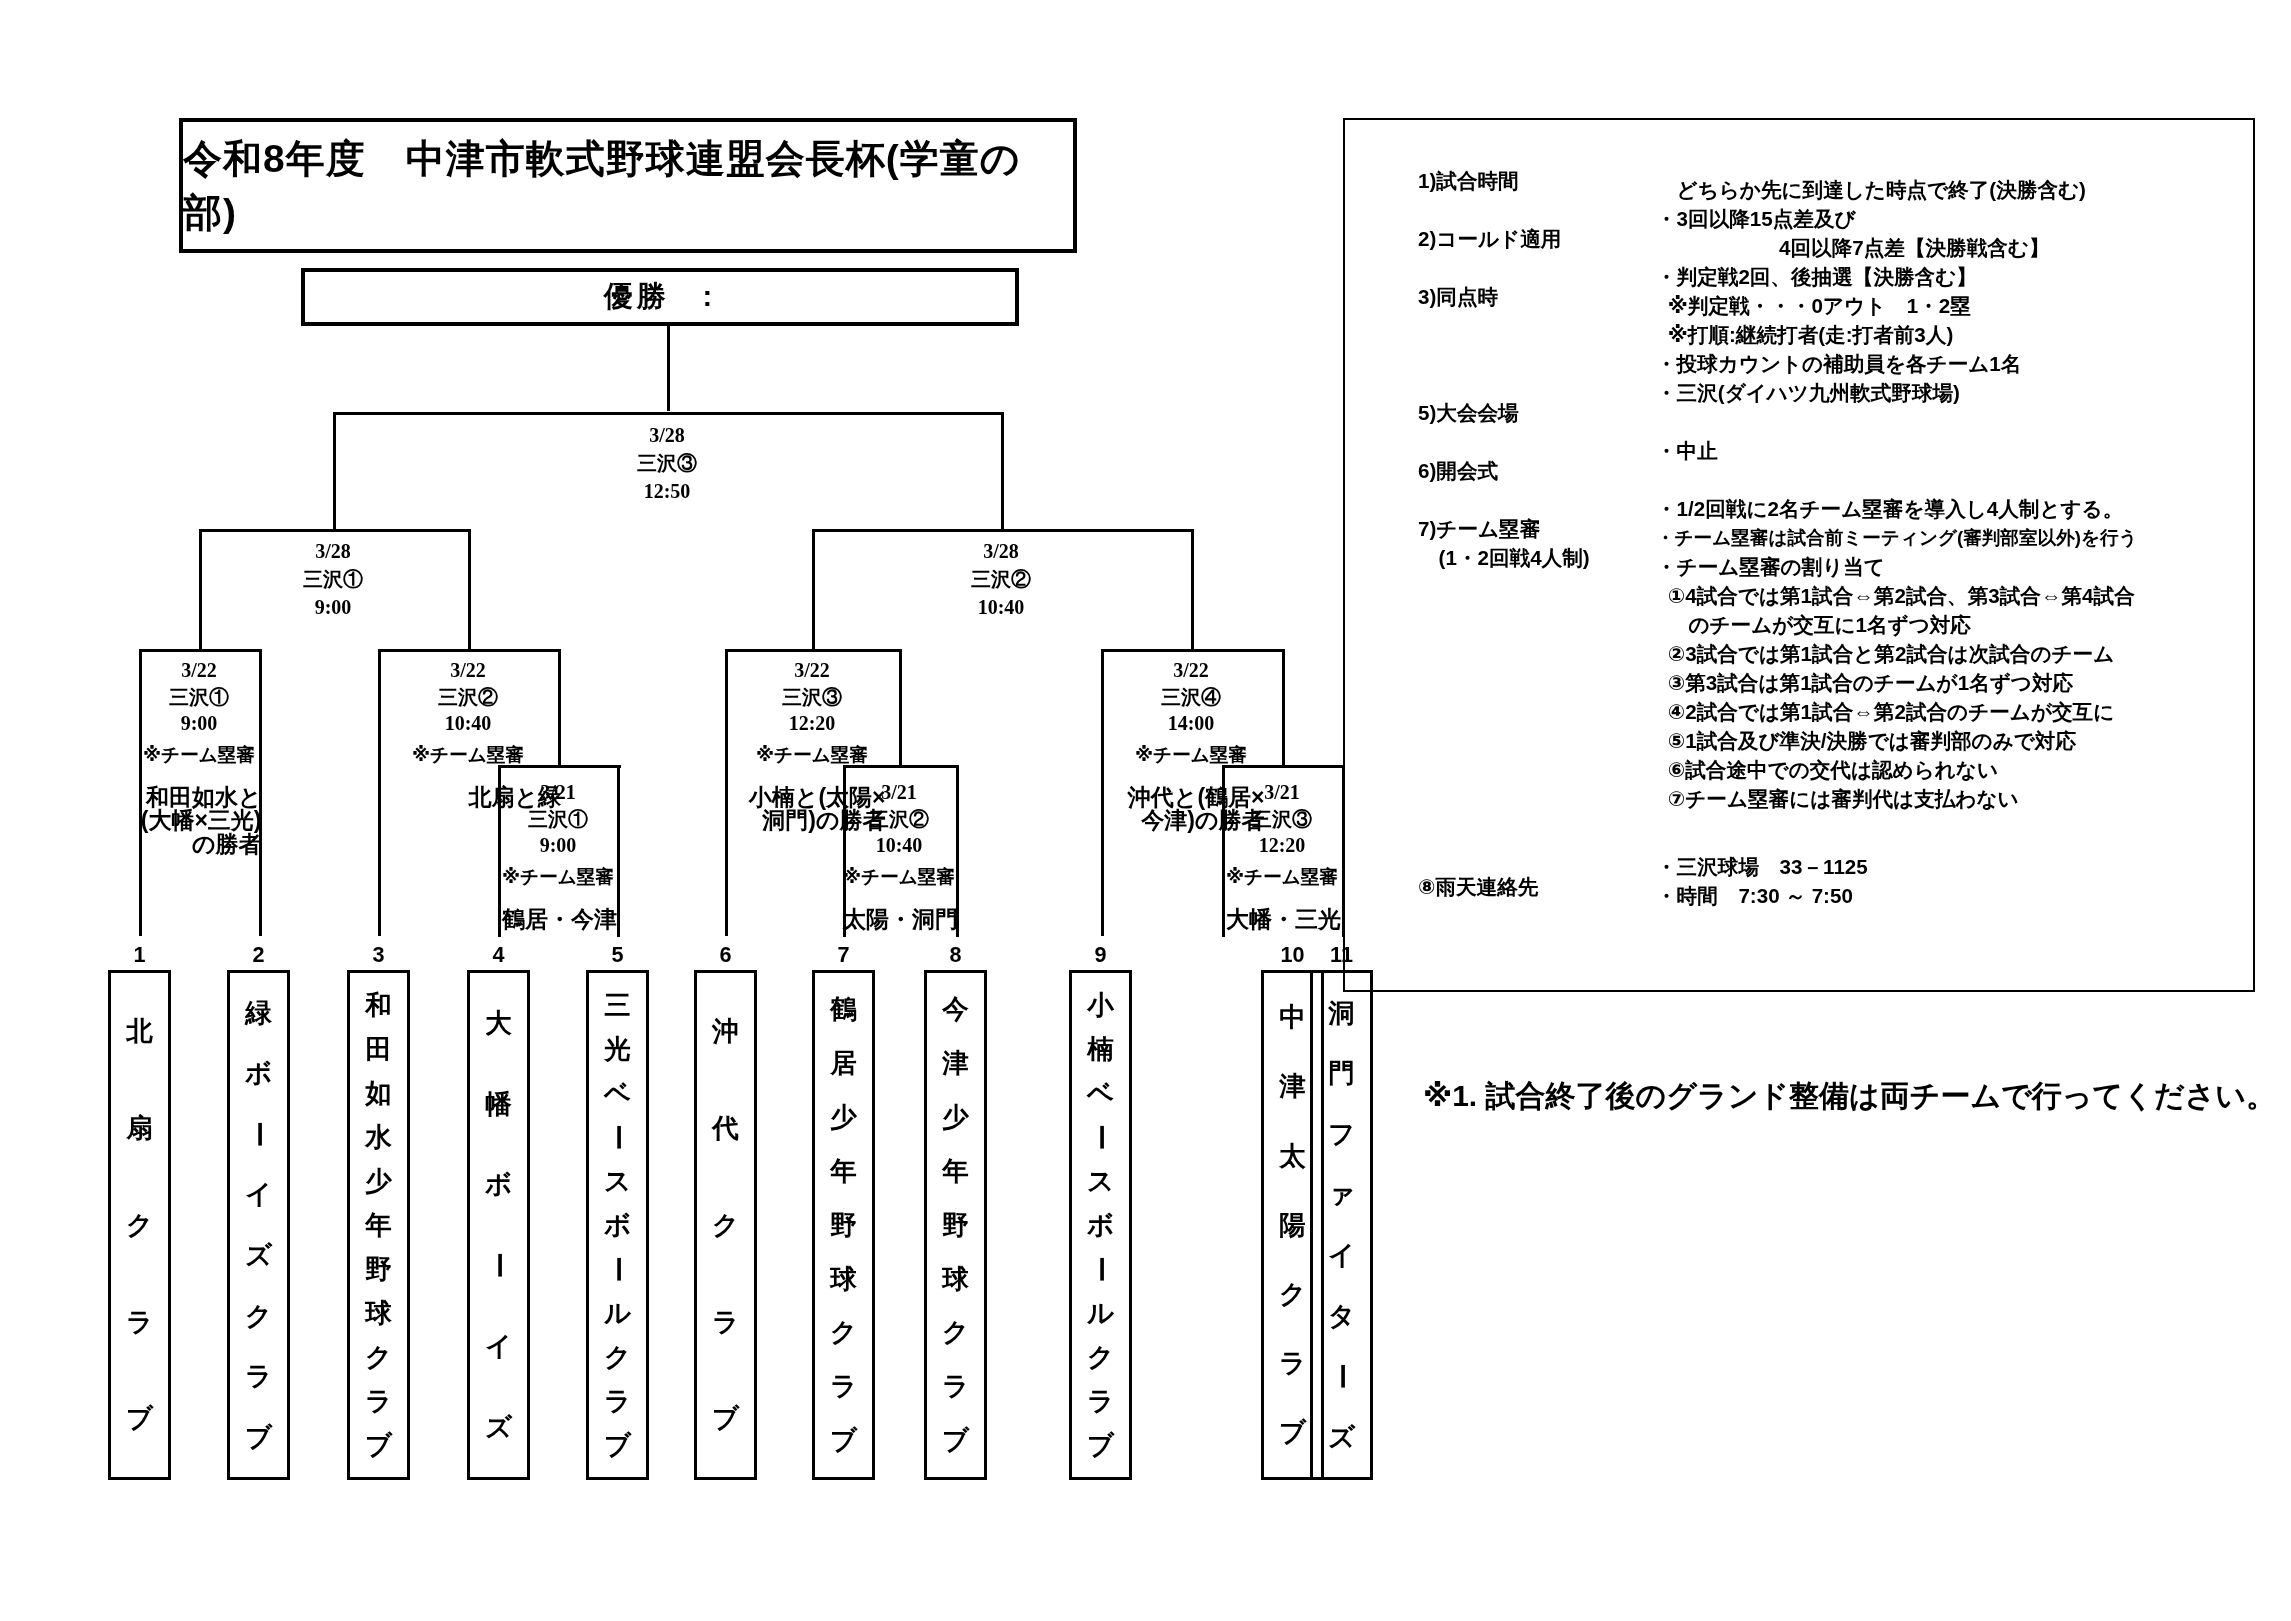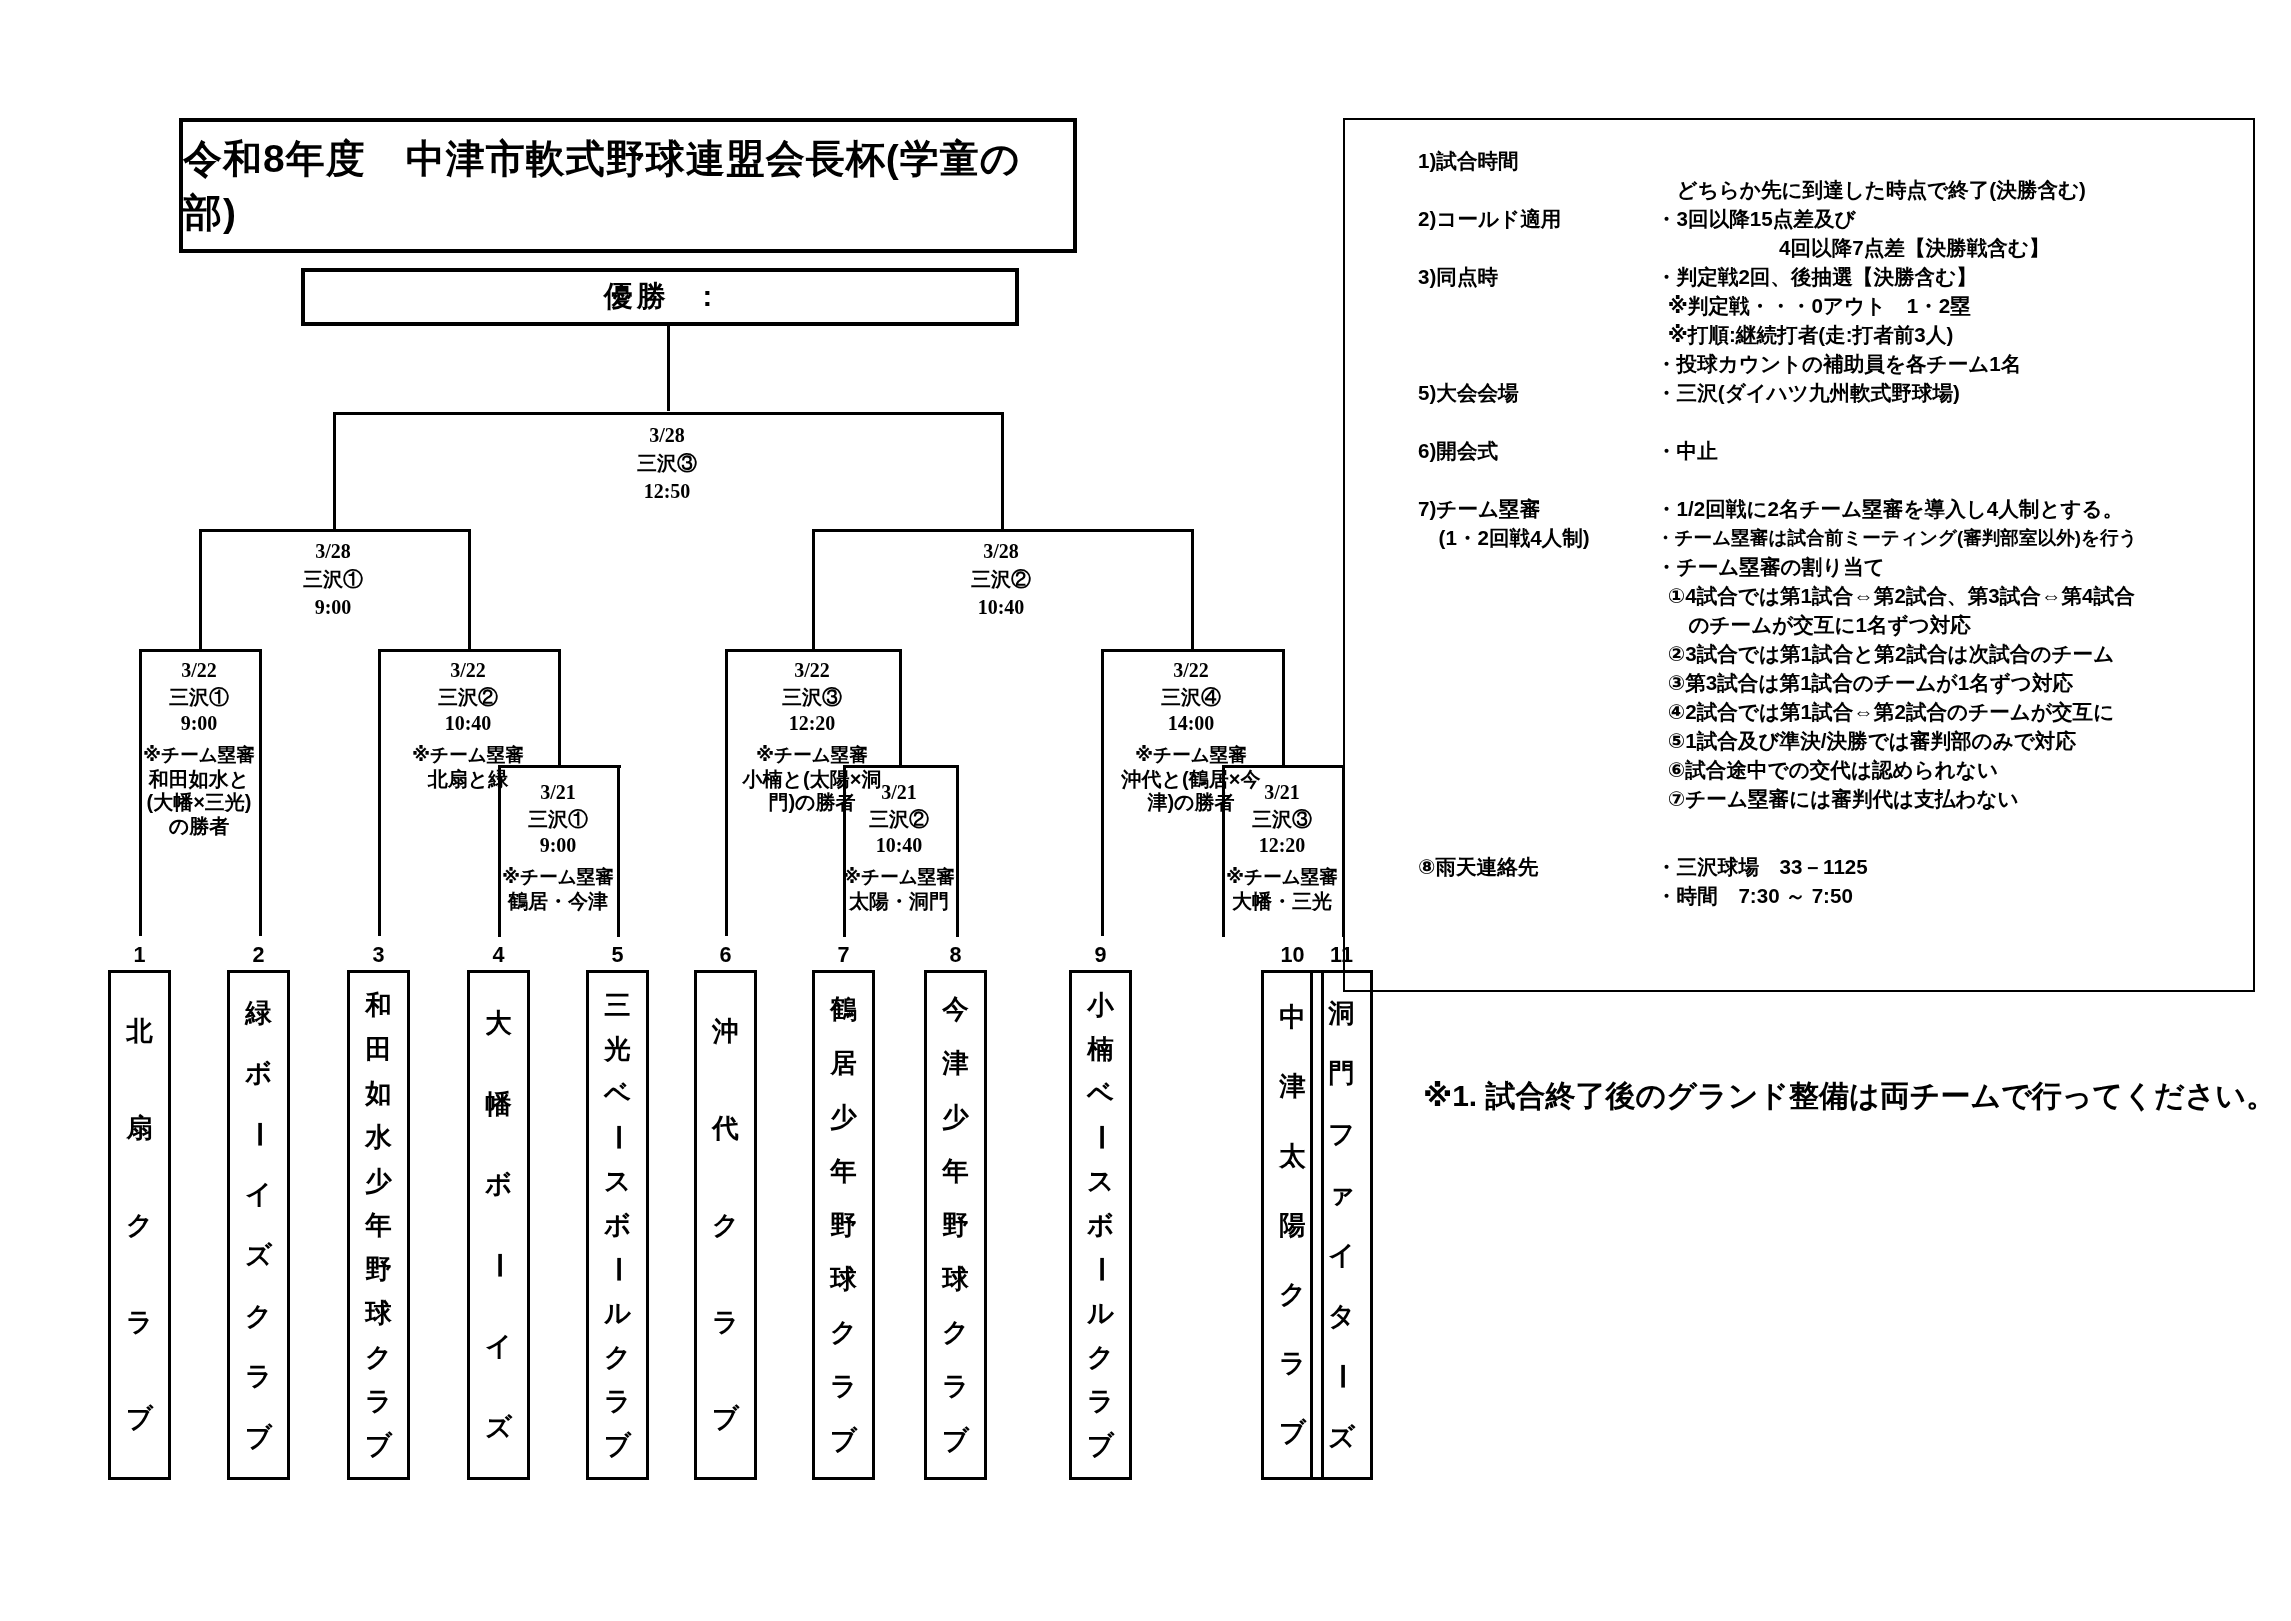--- a/index.html
+++ b/index.html
@@ -17,39 +17,39 @@
   
   .hl,.vl{position:absolute;background:#000;}
   .hl{height:2.9px;}
   .vl{width:2.9px;}
 
   
   .mlabel{position:absolute;transform:translateX(-50%);text-align:center;}
   .mlabel .ln{font-size:20px;line-height:28px;font-family:Liberation Serif, serif;}
   .mlabel.rd .ln{line-height:26.5px;}
   .mlabel .nt{font-size:18.6px;line-height:24.5px;margin-top:6.9px;}
-  .mlabel .nn{font-size:20px;line-height:23.5px;margin:0 auto;white-space:normal;}
+  .mlabel .nn{font-size:23px;line-height:23.5px;margin:18px auto;white-space:normal;text-align:right;}
   .nw128{max-width:125px;}
   .nw150{max-width:147px;}
   .nw200{max-width:196px;}
 
   
   .team-col{position:absolute;width:63px;text-align:center;}
   .seed{font-size:21.6px;line-height:31px;height:31px;}
   .team-box{border:3.9px solid #000;box-sizing:border-box;width:63px;height:510px;
             display:flex;flex-direction:column;justify-content:space-around;align-items:center;
             padding:9.8px 0;}
   .vchar{font-size:26.5px;line-height:1;}
   .vchar.rot{transform:rotate(90deg);}
 
   
   .rules{position:absolute;left:1343px;top:118px;width:912px;height:874px;border:2.9px solid #000;
          box-sizing:border-box;padding-top:25.5px;}
   .rrow{display:flex;padding-left:73px;height:29px;}
-  .rlabel{width:238px;flex:0 0 238px;font-size:20.6px;line-height:29px;white-space:pre;}
+  .rlabel{width:238px;flex:0 0 238px;font-size:20.6px;line-height:29px;white-space:pre;margin-top:20px;}
   .rtext{flex:1;font-size:20.6px;line-height:29px;white-space:pre;}
   .rtext.small{font-size:18.6px;}
   .i1 .rtext{padding-left:11.8px;}
   .i2 .rtext{padding-left:123px;}
   .i3 .rtext{padding-left:29px;}
   .gap30{height:29px;}
   .gap40{height:39px;}
 
   .footnote{position:absolute;left:1423px;top:1076px;font-size:30px;}
 </style>

